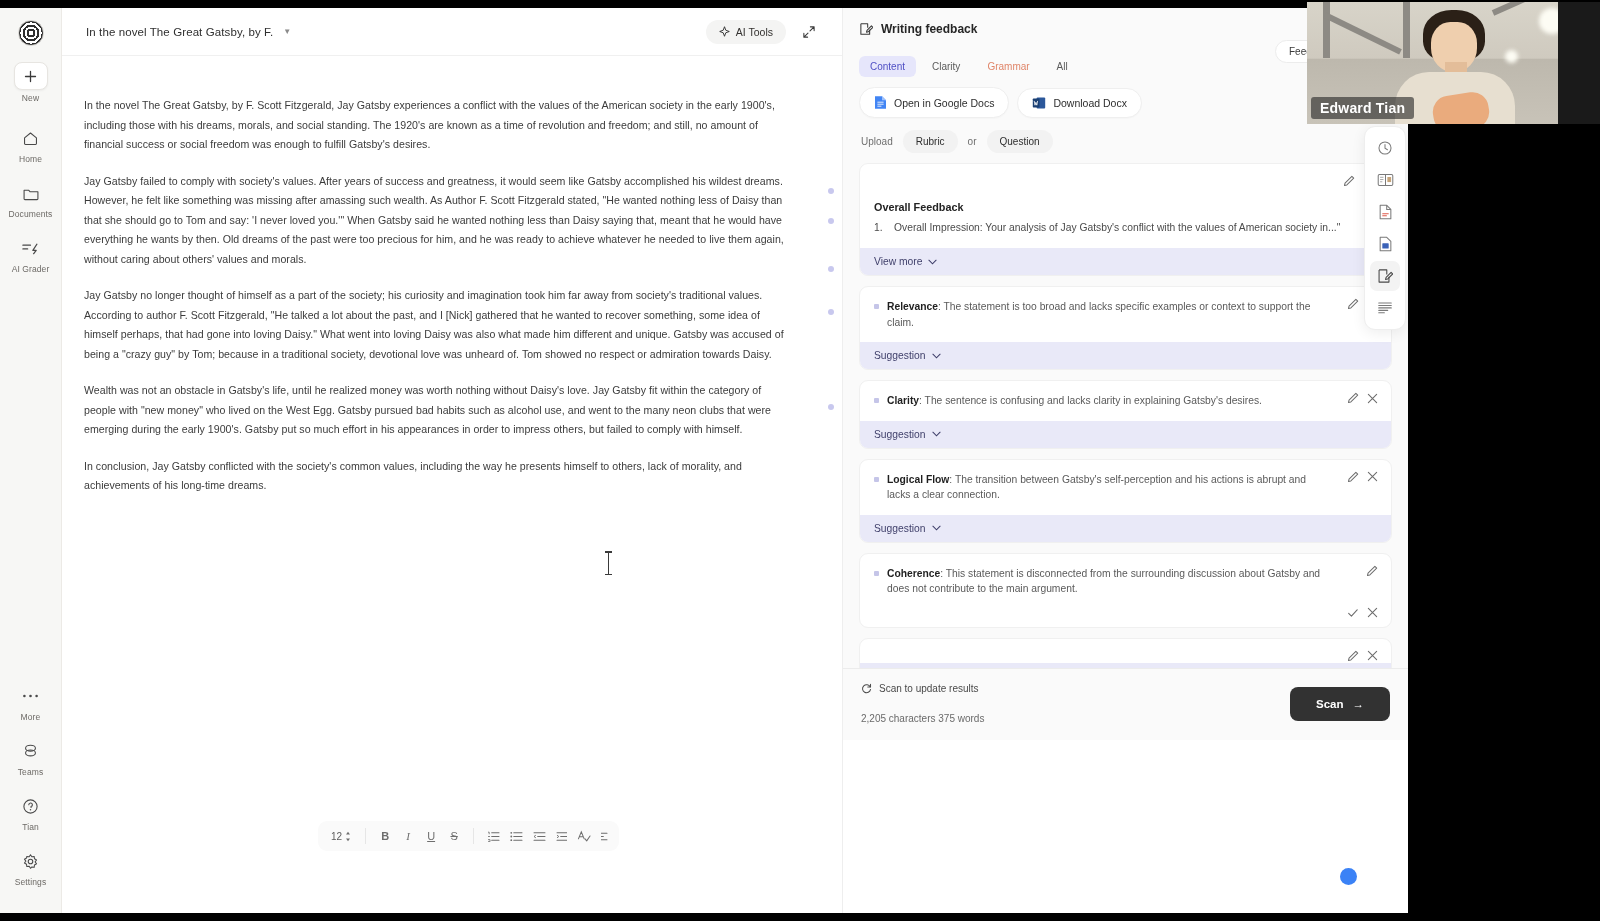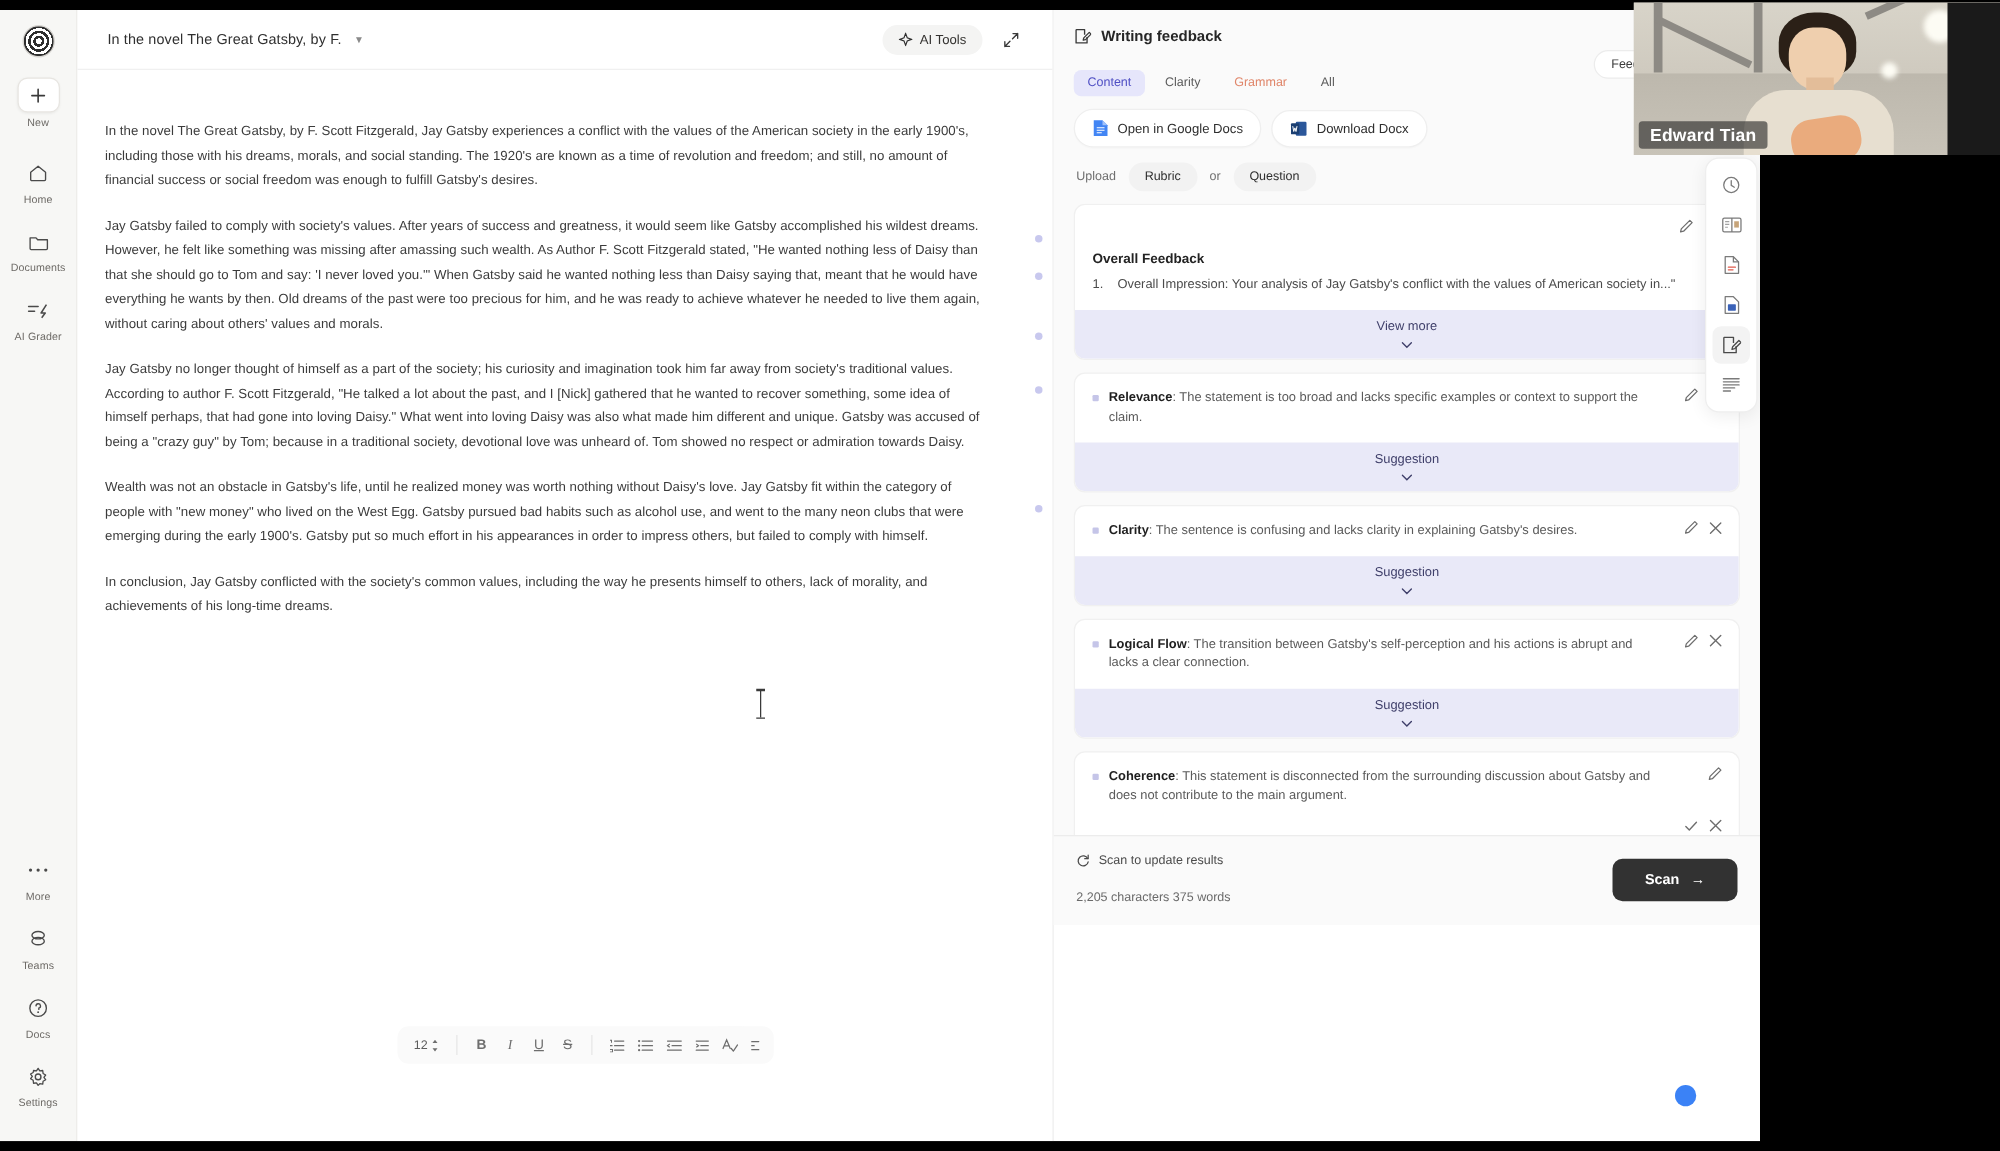--- a/index.html
+++ b/index.html
@@ -203,21 +203,20 @@
     position:absolute; right: 14px; top: 11px; display:flex; gap:10px;
   }
   .ol-item {
     display: flex; font-size: 10.3px; color: #4b4b4b; line-height: 16px;
   }
   .ol-num { width: 20px; color:#4b4b4b; }
   .bar {
     background: #e9e9f8; padding: 8px 14px;
     font-size: 10.3px; color: #3f3f6a; display:flex; align-items:center; gap:6px;
     cursor:pointer;
-    flex-direction:column;
   }
   .fb-row { display: flex; gap: 8px; }
   .fb-dot {
     width: 5px; height: 5px; background: #c5c5e8; border-radius: 1px;
     margin-top: 5px; flex: none;
   }
   .fb-text {
     font-size: 10.3px; line-height: 15.5px; color: #5a5a5a;
     padding-right: 52px;
   }
@@ -374,21 +373,21 @@
           <div class="rail-label">Teams</div>
         </div>
         <div class="rail-item">
           <div class="ibox">
             <svg width="17" height="17" viewBox="0 0 18 18">
                 <circle cx="9" cy="9" r="7" fill="none" stroke="#4a4a4a" stroke-width="1.15"></circle>
                 <path d="M7.2 7.1a1.9 1.9 0 1 1 2.4 1.9v1.1" fill="none" stroke="#4a4a4a" stroke-width="1.15" stroke-linecap="round"></path>
                 <circle cx="9" cy="12.4" r=".8" fill="#4a4a4a"></circle>
               </svg>
           </div>
-          <div class="rail-label">Docs</div>
+          <div class="rail-label">Tian</div>
         </div>
         <div class="rail-item">
           <div class="ibox">
             <svg width="17" height="17" viewBox="0 0 18 18">
                 <circle cx="9" cy="9" r="2.4" fill="none" stroke="#4a4a4a" stroke-width="1.15"></circle>
                 <path d="M9 1.8 10.4 4l2.5-.4 .3 2.5 2.2 1.3-1.5 2 1.5 2-2.2 1.3-.3 2.5-2.5-.4L9 16.2 7.6 14l-2.5.4-.3-2.5-2.2-1.3 1.5-2-1.5-2 2.2-1.3L5.1 3.6 7.6 4z" fill="none" stroke="#4a4a4a" stroke-width="1.1" stroke-linejoin="round"></path>
               </svg>
           </div>
           <div class="rail-label">Settings</div>
         </div>

